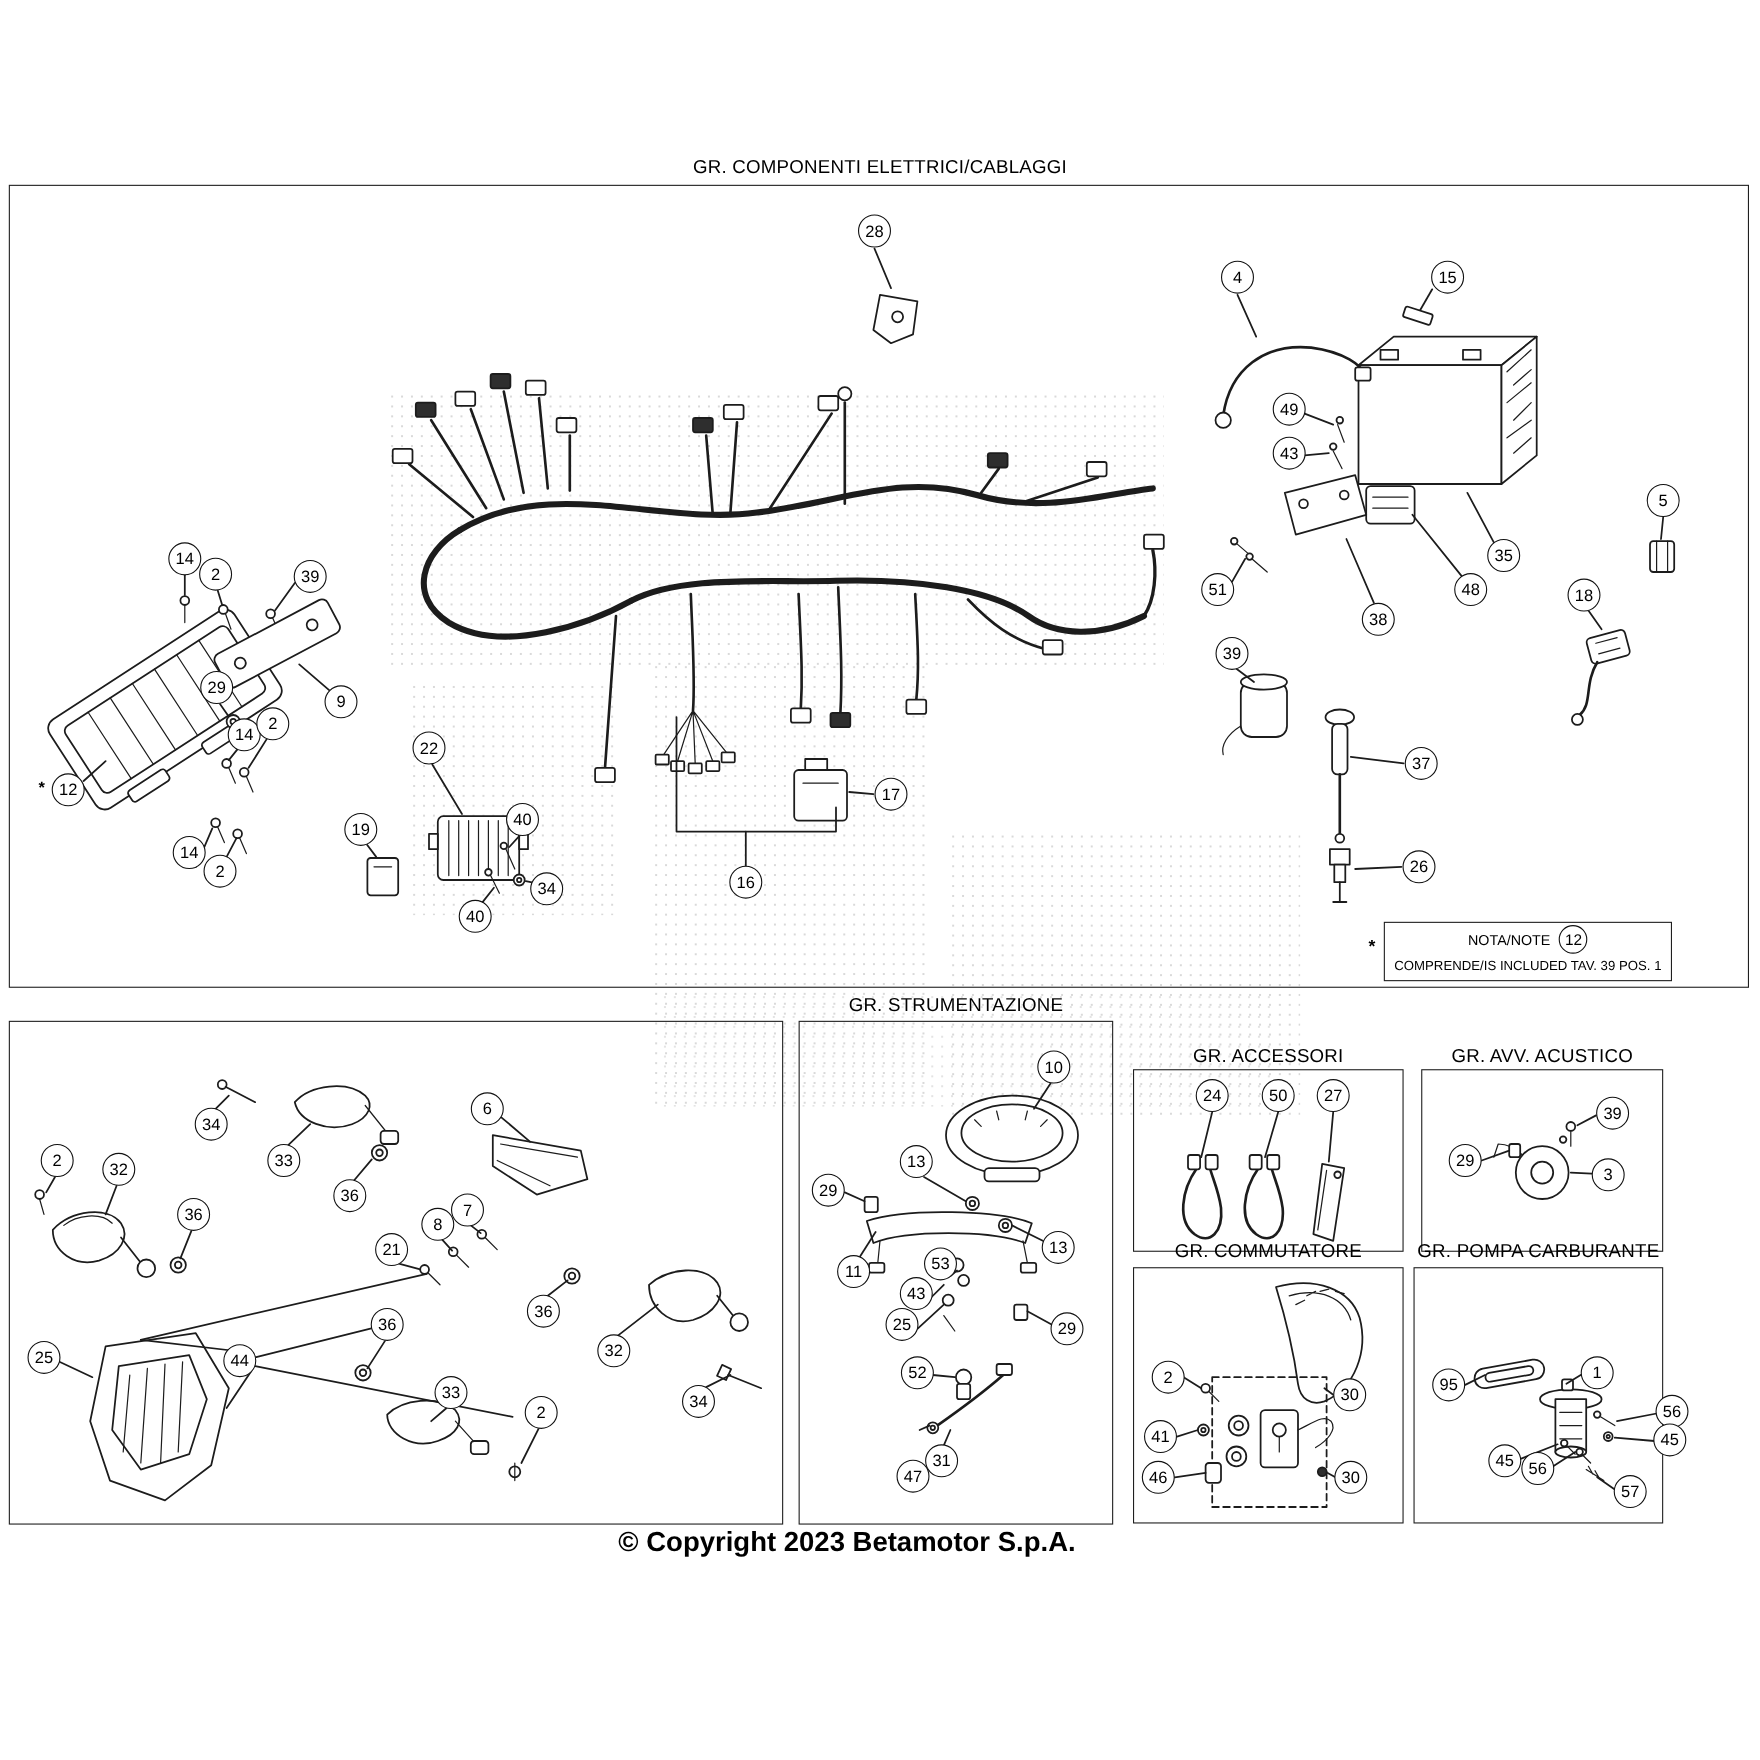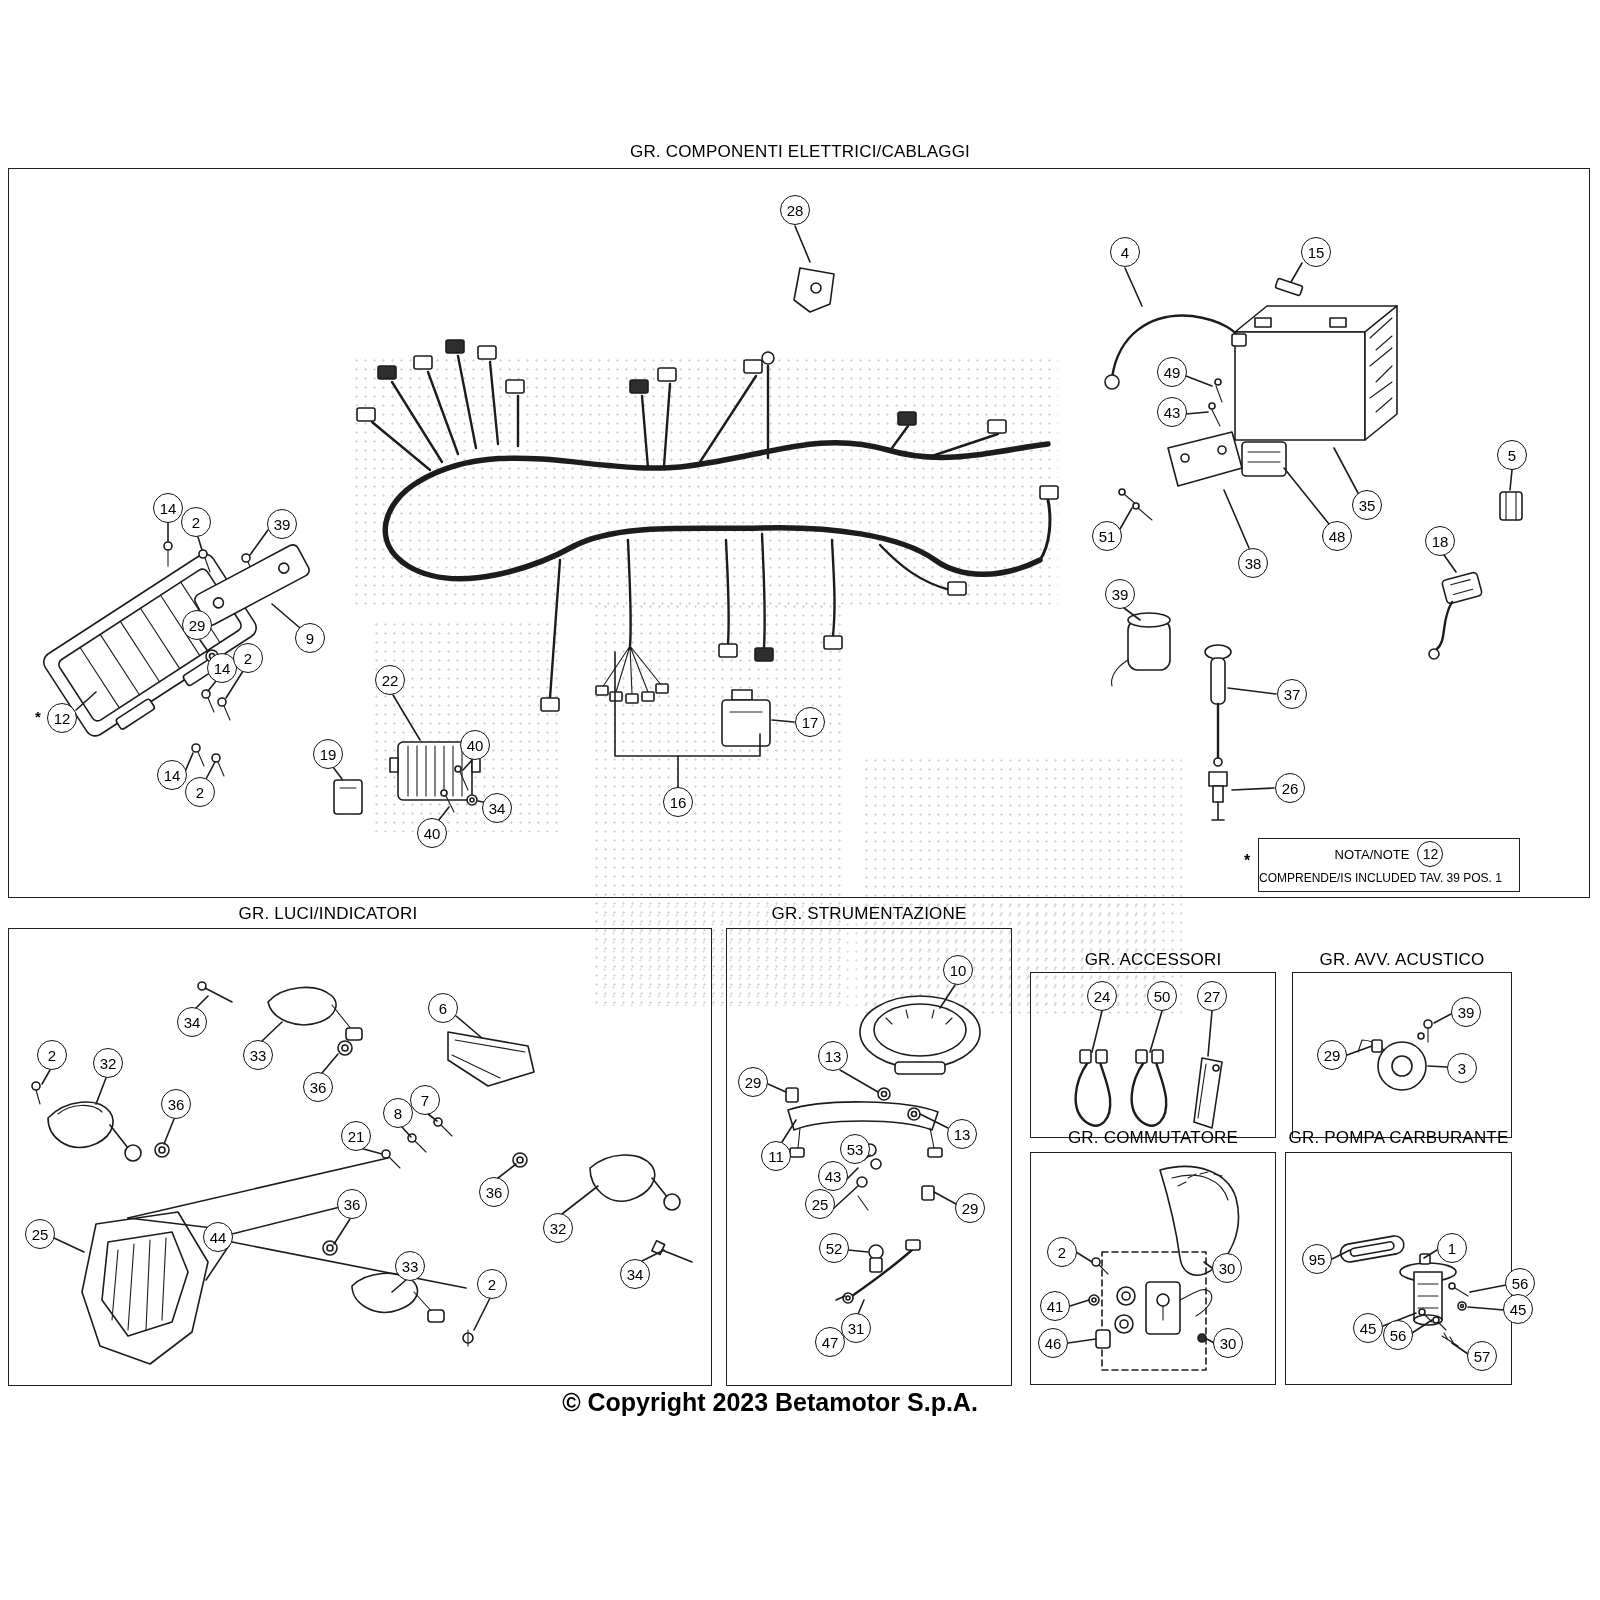--- a/index.html
+++ b/index.html
@@ -18,21 +18,21 @@
   #art .t3{stroke-width:3;}
   #art .w2{stroke-width:2.4;}
   .panel{position:absolute;border:1.6px solid #1f1f1f;z-index:2;box-sizing:border-box;background:transparent;}
   .title{position:absolute;z-index:3;font-size:17px;letter-spacing:.2px;text-align:center;white-space:nowrap;}
   #callout-layer{position:absolute;left:0;top:0;width:1600px;height:1600px;z-index:4;}
   .callout{position:absolute;width:30px;height:30px;border:1.6px solid #111;border-radius:50%;
            background:#fff;display:flex;align-items:center;justify-content:center;
            font-size:15px;box-sizing:border-box;}
   .callout-prefix{position:absolute;left:-13px;top:4px;font-weight:bold;font-size:15px;}
   .note-box{position:absolute;left:1258px;top:838px;width:262px;height:54px;border:1.4px solid #1f1f1f;
-            background:#fff;z-index:4;box-sizing:border-box;}
+            background:#fff;z-index:4;box-sizing:border-box;text-align:center;}
   .note-row1{display:flex;align-items:center;justify-content:center;gap:8px;height:30px;font-size:13px;}
   .note-circle{display:inline-flex;align-items:center;justify-content:center;width:26px;height:26px;
                border:1.5px solid #111;border-radius:50%;font-size:14px;box-sizing:border-box;background:#fff;}
   .note-row2{font-size:12px;line-height:18px;}
   .note-asterisk{position:absolute;left:1244px;top:852px;font-weight:bold;font-size:16px;z-index:4;}
   .copyright{position:absolute;left:0;top:1388px;width:1540px;text-align:center;z-index:3;
              font-size:25px;font-weight:bold;}
 </style>
 </head>
 <body>
@@ -521,21 +521,20 @@
 
   <div class="panel" style="left:8px;top:168px;width:1582px;height:730px;"></div>
   <div class="panel" style="left:8px;top:928px;width:704px;height:458px;"></div>
   <div class="panel" style="left:726px;top:928px;width:286px;height:458px;"></div>
   <div class="panel" style="left:1030px;top:972px;width:246px;height:166px;"></div>
   <div class="panel" style="left:1292px;top:972px;width:220px;height:166px;"></div>
   <div class="panel" style="left:1030px;top:1152px;width:246px;height:233px;"></div>
   <div class="panel" style="left:1285px;top:1152px;width:227px;height:233px;"></div>
 
   <div class="title" style="top:142px;left:0;width:1600px;">GR. COMPONENTI ELETTRICI/CABLAGGI</div>
-  <div class="title" style="top:904px;left:8px;width:640px;">GR. LUCI/INDICATORI</div>
   <div class="title" style="top:904px;left:726px;width:286px;">GR. STRUMENTAZIONE</div>
   <div class="title" style="top:950px;left:1030px;width:246px;">GR. ACCESSORI</div>
   <div class="title" style="top:950px;left:1292px;width:220px;">GR. AVV. ACUSTICO</div>
   <div class="title" style="top:1128px;left:1030px;width:246px;">GR. COMMUTATORE</div>
   <div class="title" style="top:1128px;left:1285px;width:227px;">GR. POMPA CARBURANTE</div>
 
   <span class="note-asterisk">*</span>
   <div class="note-box">
     <div class="note-row1">
       <span>NOTA/NOTE</span>

